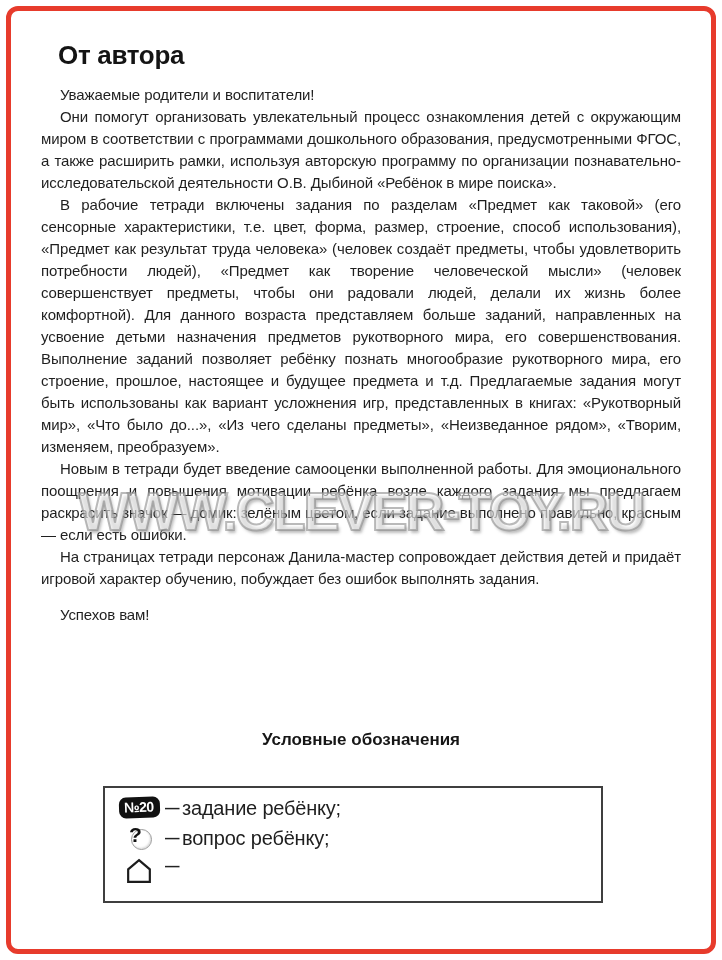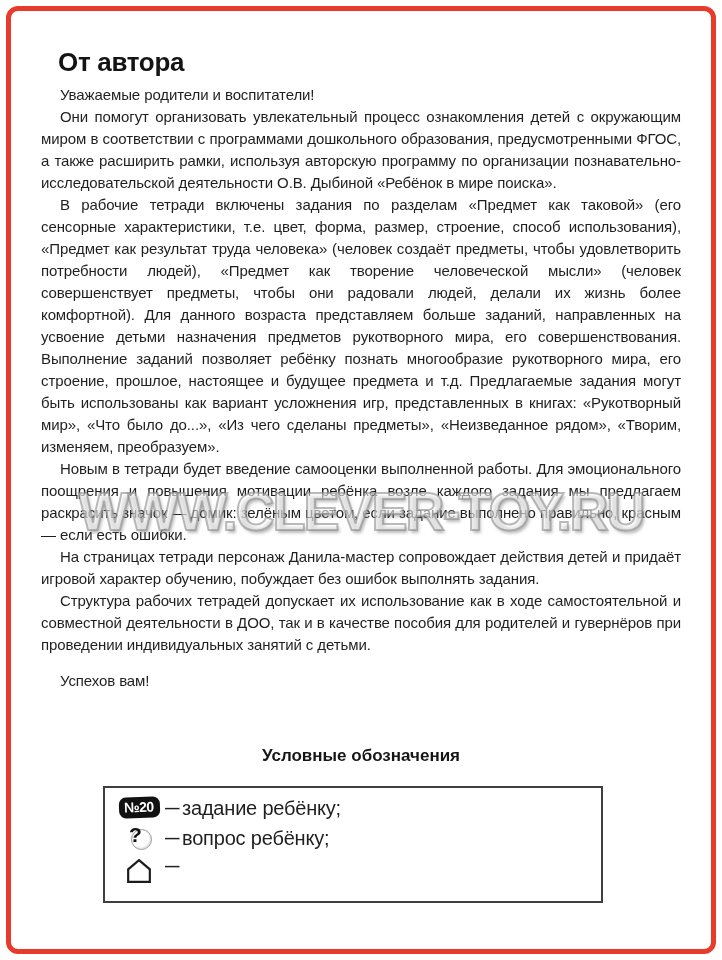--- a/index.html
+++ b/index.html
@@ -14,21 +14,21 @@
   .frame{
     position:absolute;
     inset:6px;
     border:5px solid #e73b2c;
     border-radius:12px;
     pointer-events:none;
     z-index:10;
   }
   .title{
     position:absolute;
-    left:58px;top:47px;
+    left:58px;top:40px;
     margin:0;
     font-size:26px;
     font-weight:bold;
     color:#141414;
     letter-spacing:-0.3px;
     z-index:2;
   }
   .body{
     position:absolute;
     left:41px;top:84px;
@@ -57,21 +57,21 @@
     letter-spacing:-2px;
     color:rgba(255,255,255,0.52);
     -webkit-text-stroke:2px rgba(140,140,140,0.60);
     text-shadow:2px 3px 3px rgba(110,110,110,0.45);
     z-index:5;
     pointer-events:none;
     margin-top:18px;
   }
   .legend-heading{
     position:absolute;
-    left:0;top:746px;
+    left:0;top:730px;
     width:722px;
     text-align:center;
     font-size:17px;
     font-weight:bold;
     color:#161616;
     z-index:2;
   }
   .legend-box{
     position:absolute;
     left:103px;top:786px;
@@ -148,21 +148,20 @@
   <div class="frame"></div>
 
   <h1 class="title">От автора</h1>
 
   <div class="body">
     <p>Уважаемые родители и воспитатели!</p>
     <p>Они помогут организовать увлекательный процесс ознакомления детей с окружающим миром в соответствии с программами дошкольного образования, предусмотренными ФГОС, а также расширить рамки, используя авторскую программу по организации познавательно-исследовательской деятельности О.В. Дыбиной «Ребёнок в мире поиска».</p>
     <p>В рабочие тетради включены задания по разделам «Предмет как таковой» (его сенсорные характеристики, т.е. цвет, форма, размер, строение, способ использования), «Предмет как результат труда человека» (человек создаёт предметы, чтобы удовлетворить потребности людей), «Предмет как творение человеческой мысли» (человек совершенствует предметы, чтобы они радовали людей, делали их жизнь более комфортной). Для данного возраста представляем больше заданий, направленных на усвоение детьми назначения предметов рукотворного мира, его совершенствования. Выполнение заданий позволяет ребёнку познать многообразие рукотворного мира, его строение, прошлое, настоящее и будущее предмета и т.д. Предлагаемые задания могут быть использованы как вариант усложнения игр, представленных в книгах: «Рукотворный мир», «Что было до...», «Из чего сделаны предметы», «Неизведанное рядом», «Творим, изменяем, преобразуем».</p>
     <p>Новым в тетради будет введение самооценки выполненной работы. Для эмоционального поощрения и повышения мотивации ребёнка возле каждого задания мы предлагаем раскрасить значок — домик: зелёным цветом, если задание выполнено правильно, красным — если есть ошибки.</p>
     <p>На страницах тетради персонаж Данила-мастер сопровождает действия детей и придаёт игровой характер обучению, побуждает без ошибок выполнять задания.</p>
-    <p>Структура рабочих тетрадей допускает их использование как в ходе самостоятельной и совместной деятельности в ДОО, так и в качестве пособия для родителей и гувернёров при проведении индивидуальных занятий с детьми.</p>
     <p class="closing">Успехов вам!</p>
   </div>
 
   <div class="watermark">WWW.CLEVER-TOY.RU</div>
 
   <div class="legend-heading">Условные обозначения</div>
 
   <div class="legend-box">
 
     <div class="l-row">

